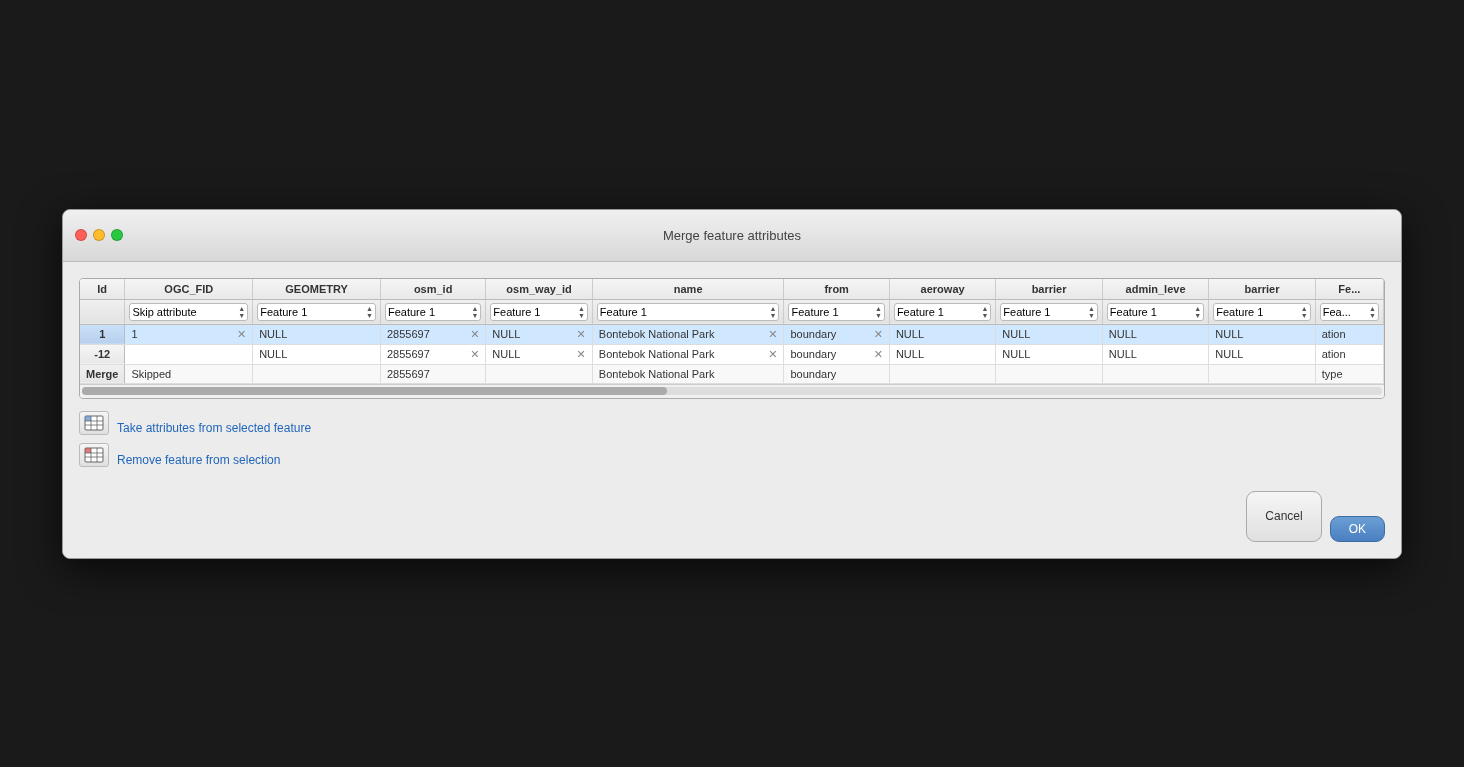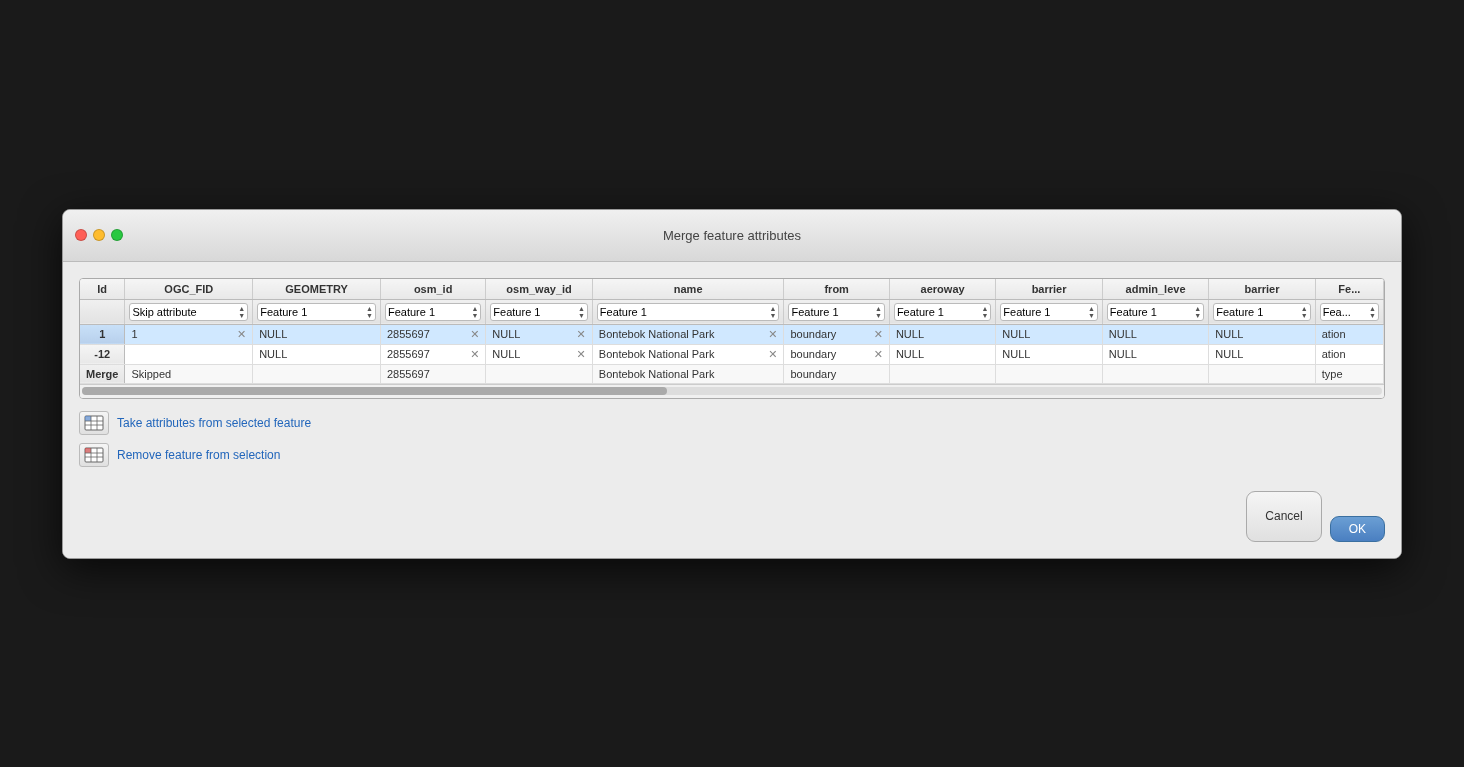--- a/index.html
+++ b/index.html
@@ -189,21 +189,21 @@
       border-radius: 4px;
     }
     .action-buttons {
       display: flex;
       flex-direction: column;
       gap: 8px;
       margin-bottom: 16px;
     }
     .action-btn {
       display: flex;
-      align-items: center;
+      align-items: flex-end;
       gap: 8px;
       cursor: pointer;
     }
     .action-icon {
       width: 30px;
       height: 24px;
       background: linear-gradient(to bottom, #f5f5f5, #e0e0e0);
       border: 1px solid #bbb;
       border-radius: 3px;
       display: flex;

